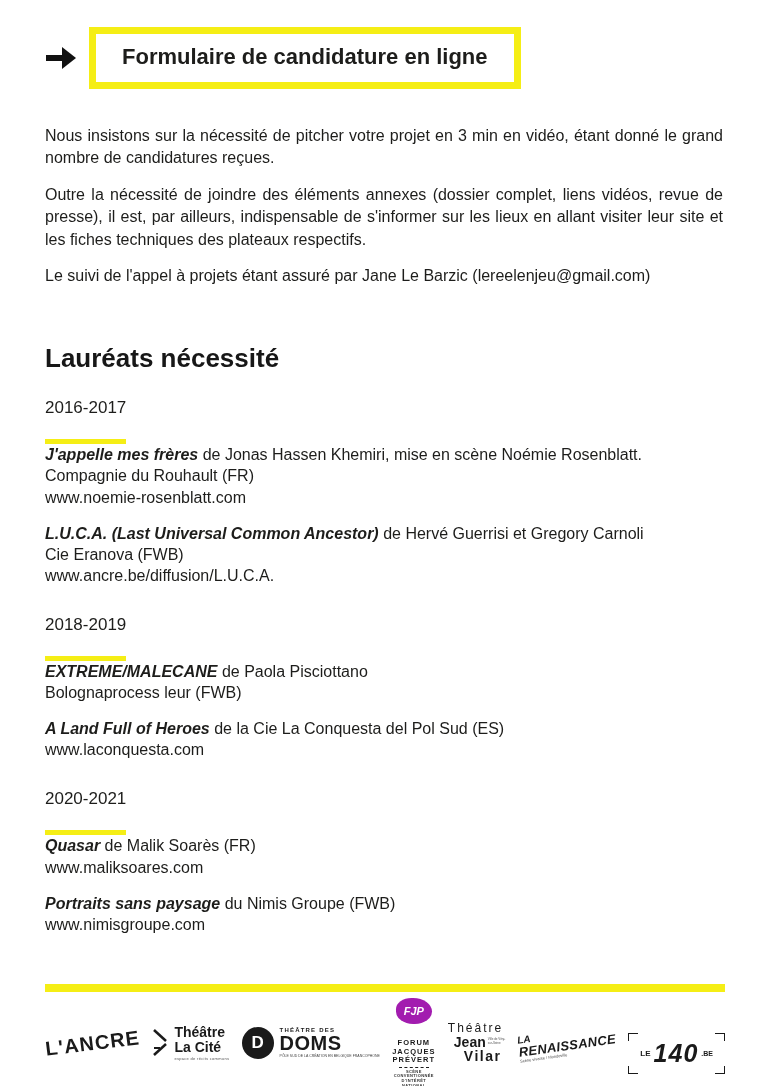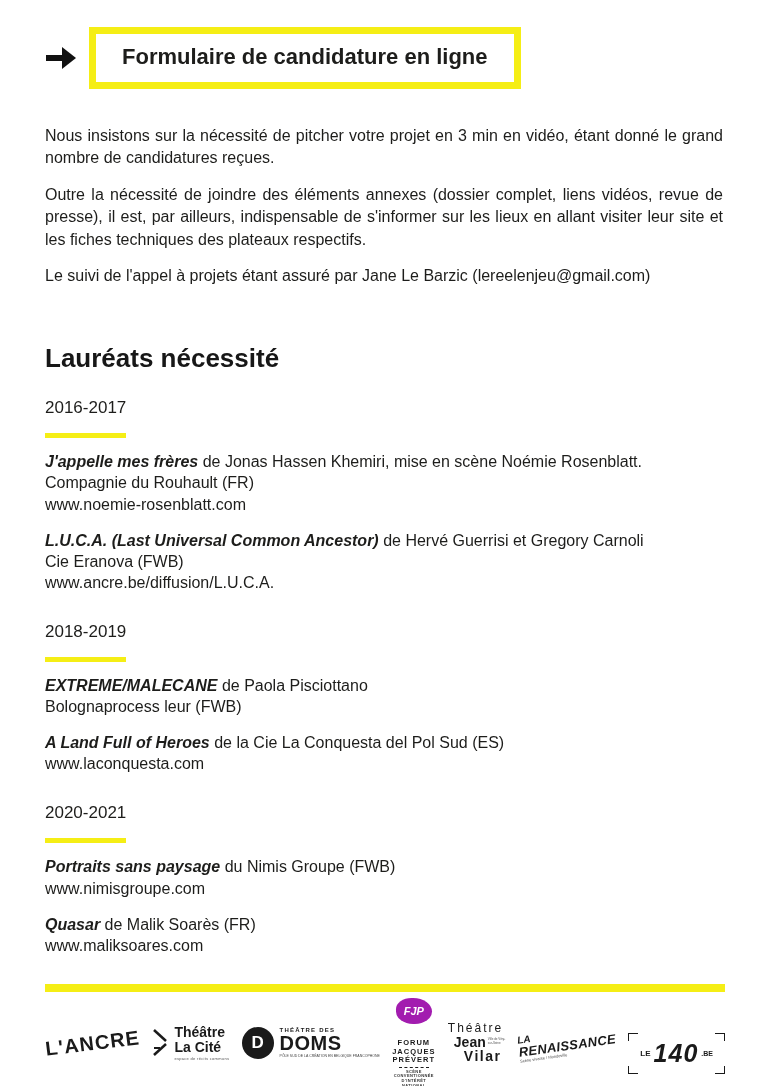--- a/index.html
+++ b/index.html
@@ -57,23 +57,23 @@
   
   .laureates { margin-top:56px; }
   .laureates h2 {
     margin:0 0 10px 0;
     font-size:26px;
     font-weight:800;
     color:#171717;
   }
   .year {
     display:inline-block;
-    margin:14px 0 13px 0;
+    margin:14px 0 0 0;
     font-size:17px;
-    padding-bottom:15px;
+    padding-bottom:21px;
     border-bottom:5px solid #f5ee15;
     color:#1d1d1b;
   }
   .year-group { margin:0; }
   .entry { margin:0 0 15px 0; }
   .entry p { margin:0; font-size:16px; line-height:1.32; }
   .entry-title { font-weight:700; font-style:italic; }
 
   
   .footer { position:absolute; left:45px; right:43px; bottom:8px; }
@@ -188,26 +188,26 @@
         </div>
         <div class="entry">
           <p><span class="entry-title">A Land Full of Heroes</span><span> de la Cie La Conquesta del Pol Sud (ES)</span></p>
           <p>www.laconquesta.com</p>
         </div>
       </div>
 
       <div class="year-group">
         <span class="year">2020-2021</span>
         <div class="entry">
+          <p><span class="entry-title">Quasar</span><span> de Malik Soarès (FR)</span></p>
+          <p>www.maliksoares.com</p>
+        </div>
+        <div class="entry">
           <p><span class="entry-title">Portraits sans paysage</span><span> du Nimis Groupe (FWB)</span></p>
           <p>www.nimisgroupe.com</p>
-        </div>
-        <div class="entry">
-          <p><span class="entry-title">Quasar</span><span> de Malik Soarès (FR)</span></p>
-          <p>www.maliksoares.com</p>
         </div>
       </div>
     </div>
 
   </div>
 
   <div class="footer">
     <div class="footer-line"></div>
     <div class="logos">
 

